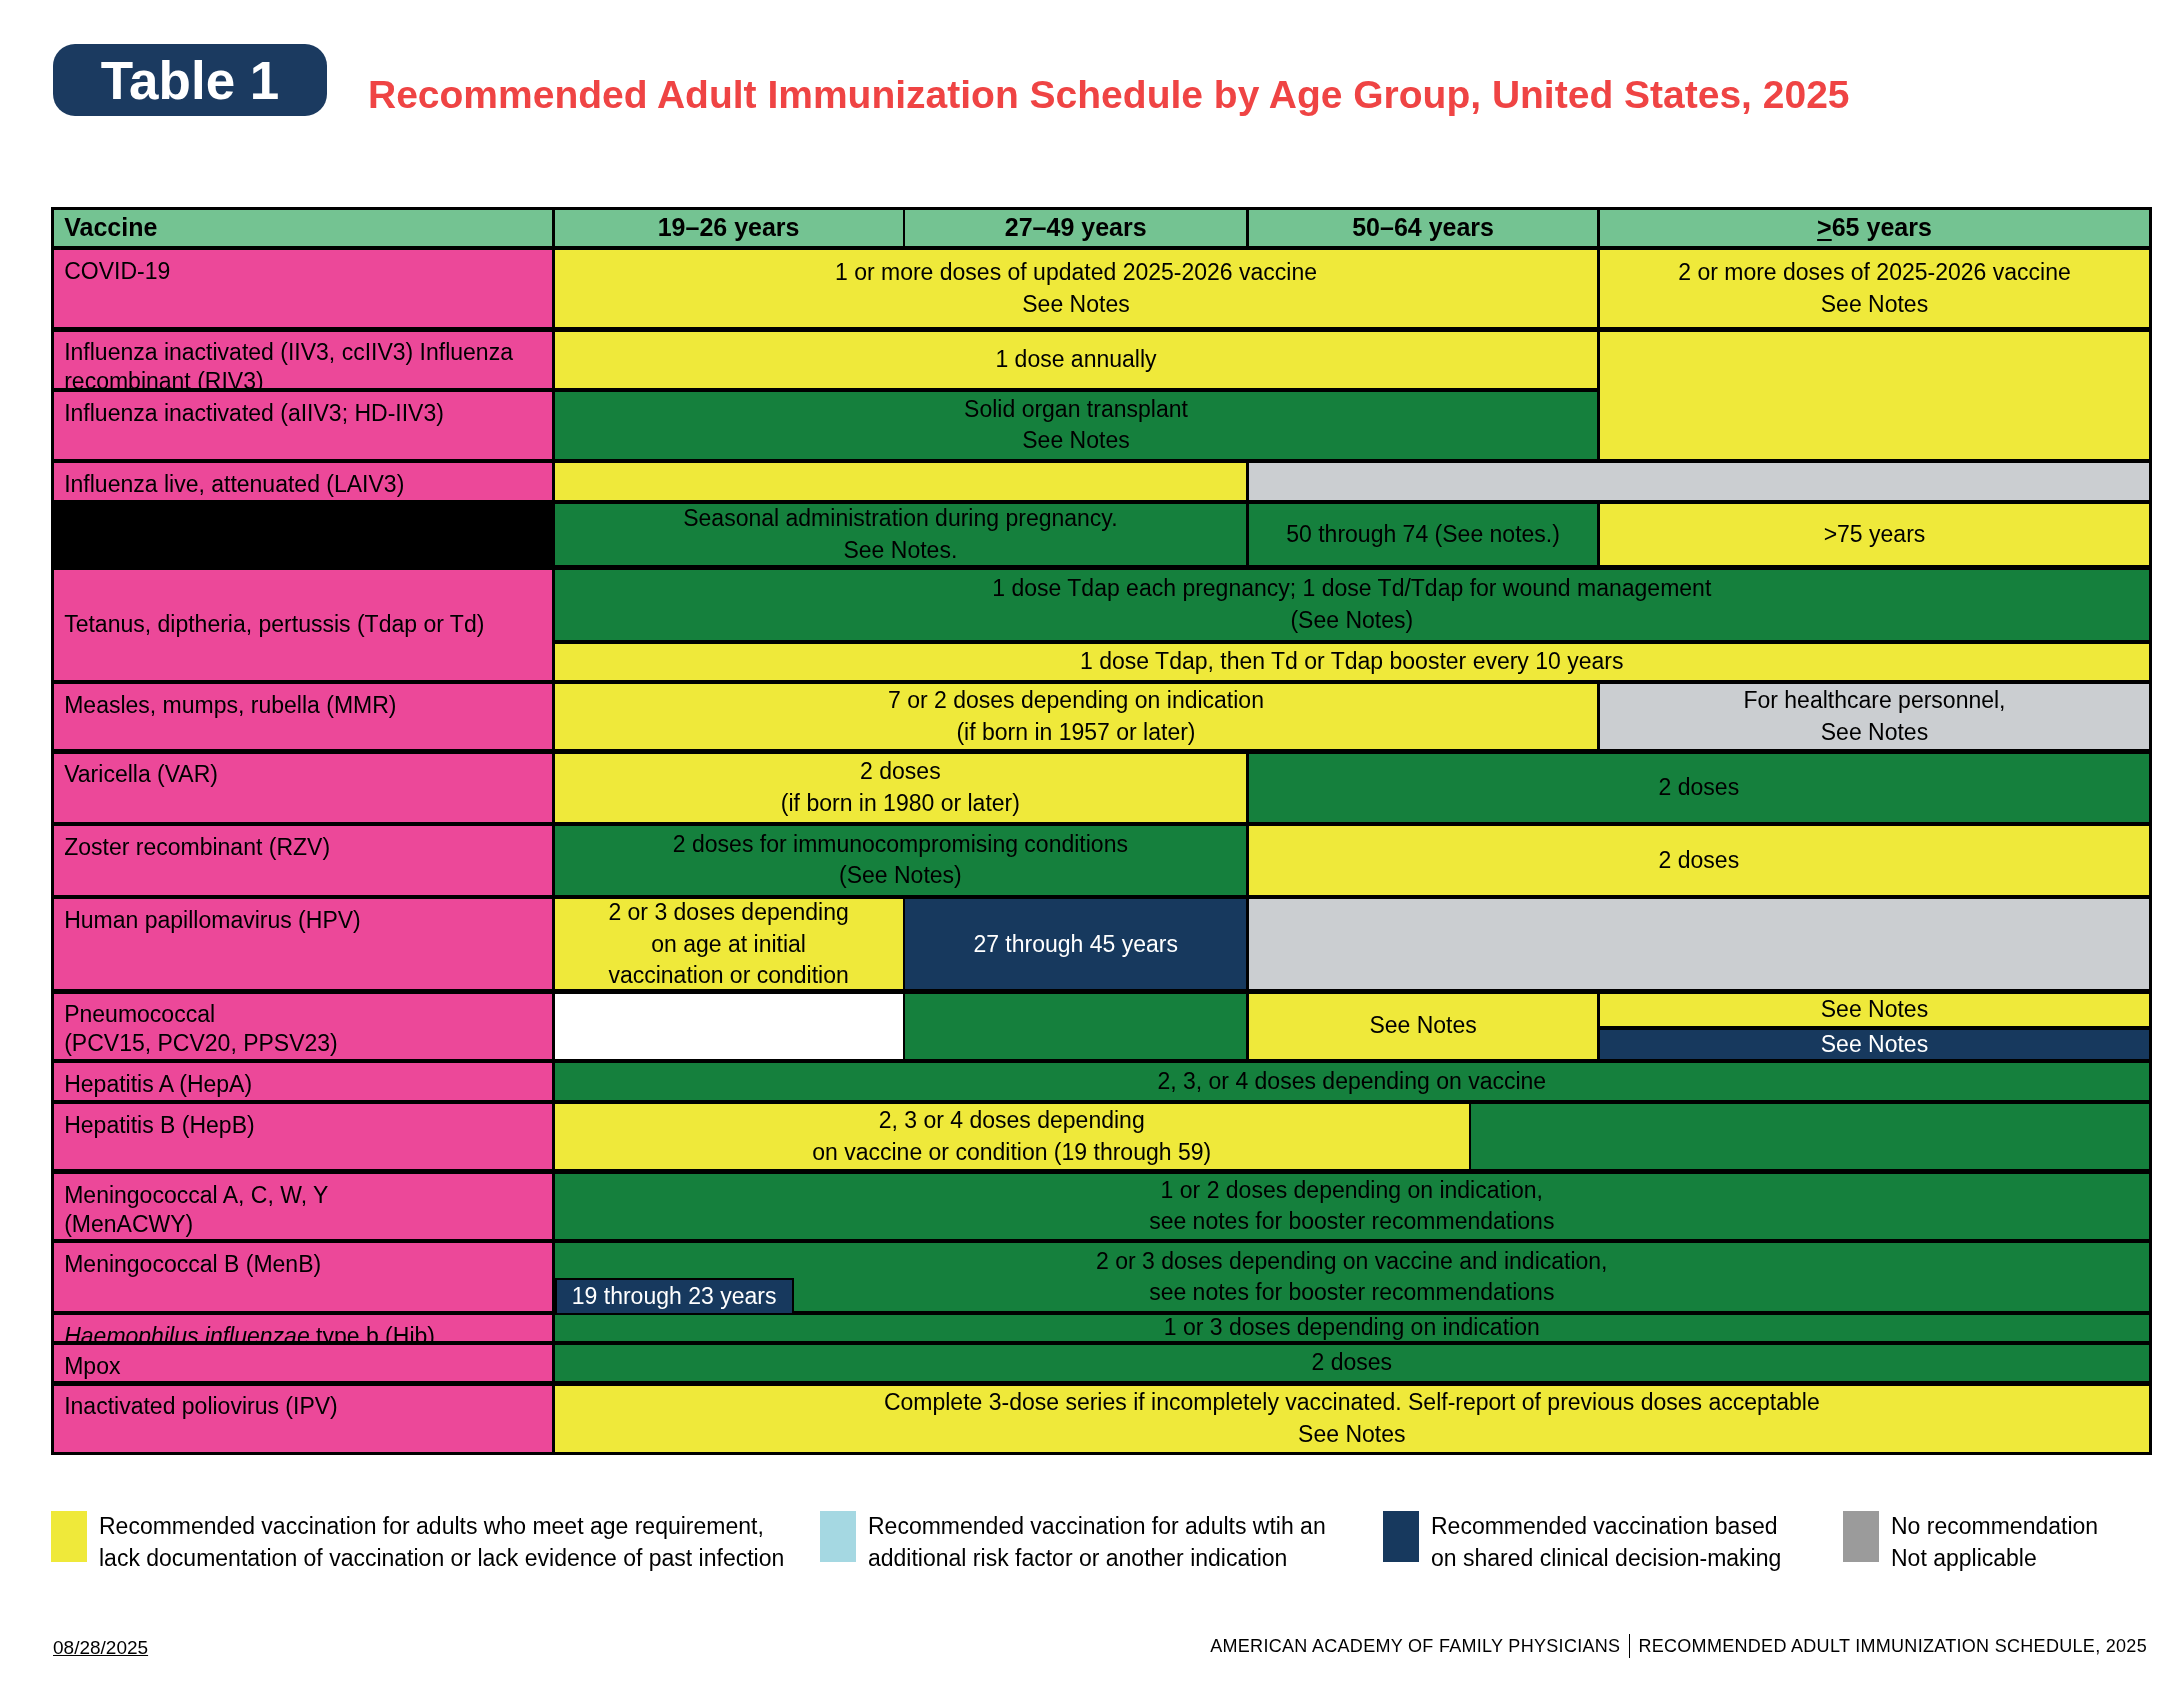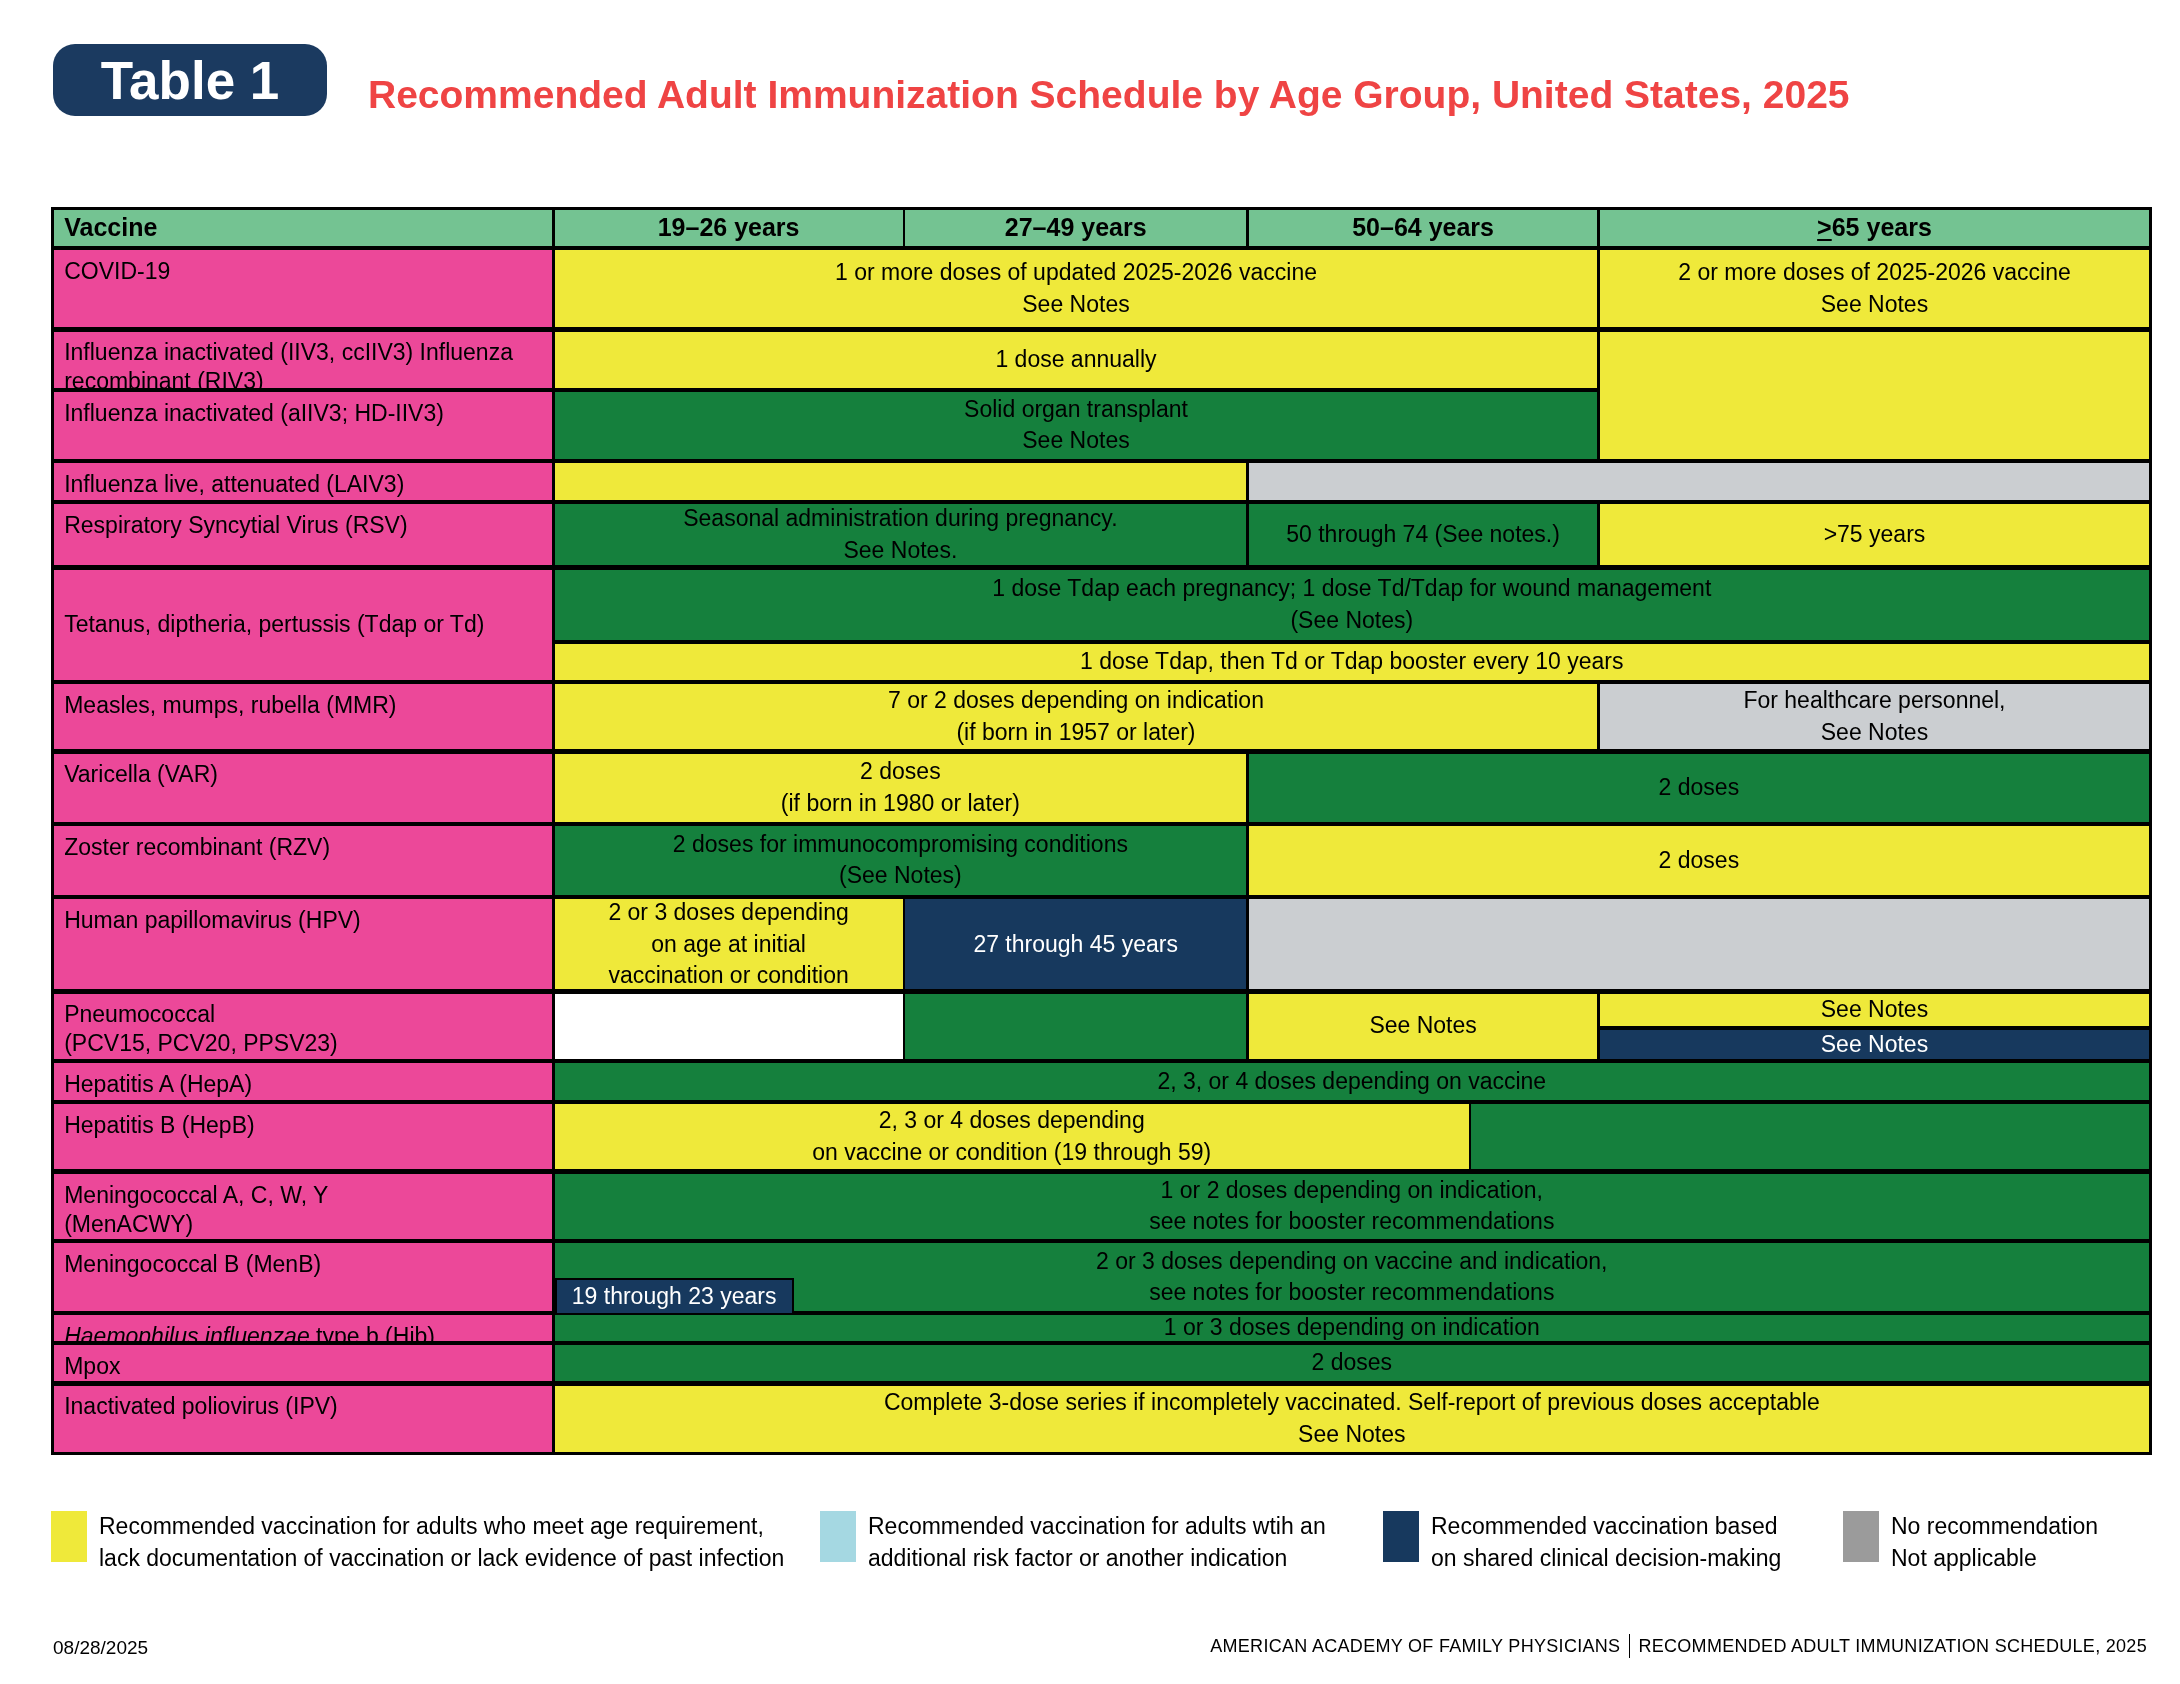--- a/index.html
+++ b/index.html
@@ -42,21 +42,21 @@
     align-items:center; justify-content:center; font-size:23px; }
 
   
   .legend-item { position:absolute; top:1511px; display:flex; align-items:flex-start; }
   .swatch { width:36px; height:51px; margin-right:12px; flex:none; }
   .sw-y { background:#EFE93A; } .sw-b { background:#A5D8E2; }
   .sw-n { background:#17395E; } .sw-g { background:#9B9B9B; }
   .legend-text { font-size:23px; line-height:31.5px; }
 
   
-  .footer-date { position:absolute; left:53px; top:1637px; font-size:19px; }
+  .footer-date { position:absolute; left:53px; top:1637px; font-size:19px;text-decoration:underline; }
   .footer-right { position:absolute; right:34px; top:1634px; display:flex;
     align-items:center; font-size:18px; letter-spacing:0.3px; }
   .footer-sep { width:0; height:24px; border-left:1.7px solid #000; margin:0 8.5px; }
 </style>
 </head>
 <body>
 
 <div class="badge">
   <span>Table 1</span>
 </div>
@@ -89,21 +89,20 @@
   <div class="cell lab" style="grid-area:4/1/5/2">Influenza inactivated (aIIV3; HD-IIV3)</div>
   <div class="cell b" style="grid-area:4/2/5/6">
     <div>Solid organ transplant</div>
     <div>See Notes</div>
   </div>
 
   <div class="cell lab" style="grid-area:5/1/6/2">Influenza live, attenuated (LAIV3)</div>
   <div class="cell y" style="grid-area:5/2/6/4"></div>
   <div class="cell g" style="grid-area:5/4/6/7"></div>
 
-  <div class="cell lab" style="grid-area:6/1/7/2">Respiratory Syncytial Virus (RSV)</div>
   <div class="cell b" style="grid-area:6/2/7/4">
     <div>Seasonal administration during pregnancy.</div>
     <div>See Notes.</div>
   </div>
   <div class="cell b" style="grid-area:6/4/7/6">50 through 74 (See notes.)</div>
   <div class="cell y" style="grid-area:6/6/7/7">&gt;75 years</div>
 
   <div class="cell lab vc" style="grid-area:7/1/9/2">Tetanus, diptheria, pertussis (Tdap or Td)</div>
   <div class="cell b" style="grid-area:7/2/8/7">
     <div>1 dose Tdap each pregnancy; 1 dose Td/Tdap for wound management</div>

